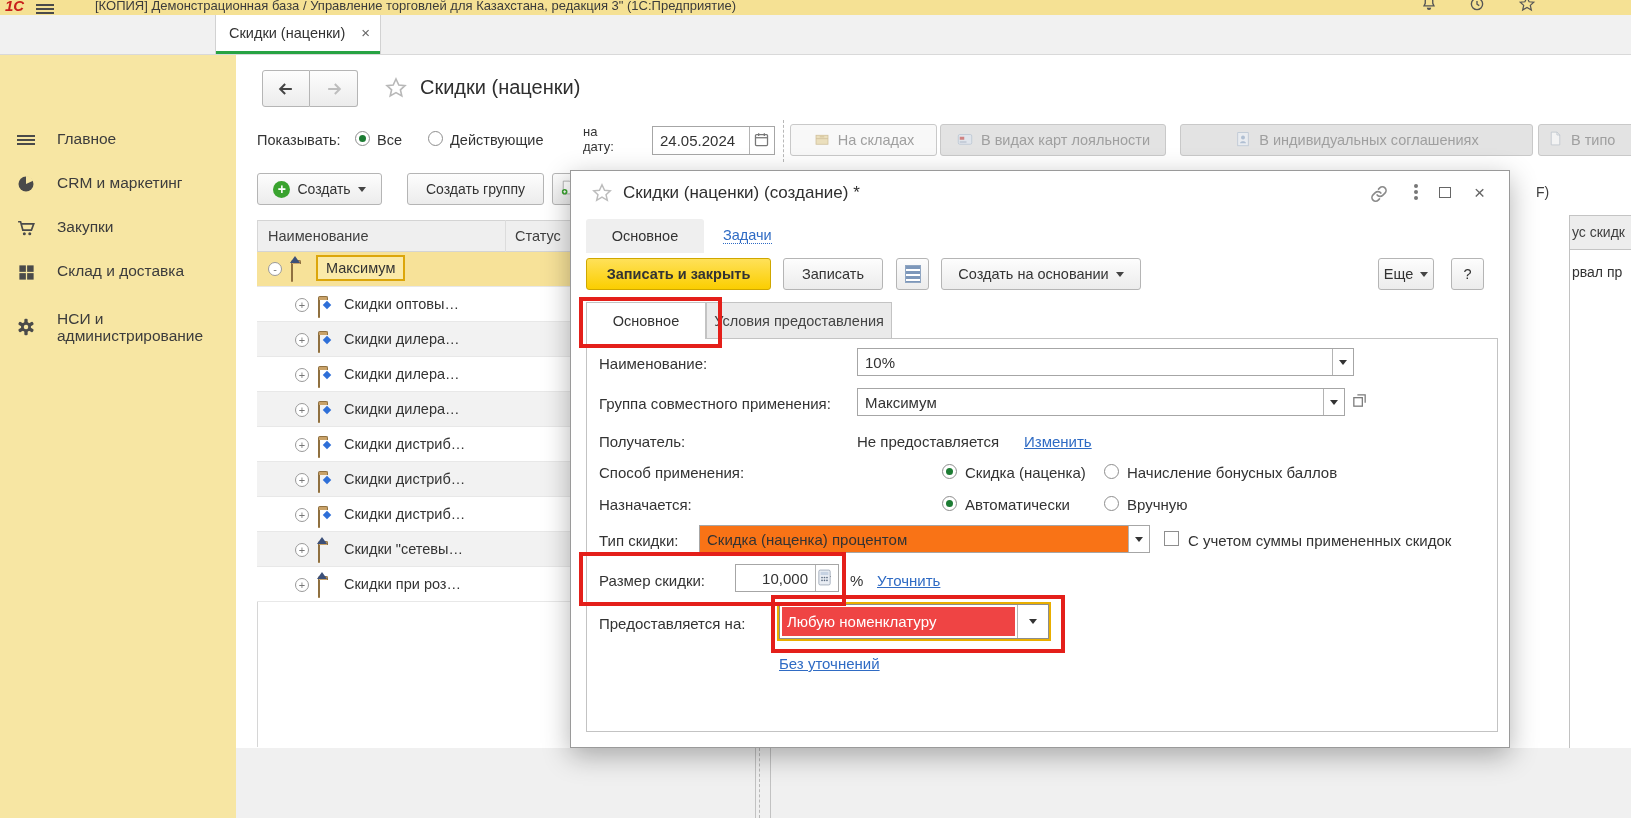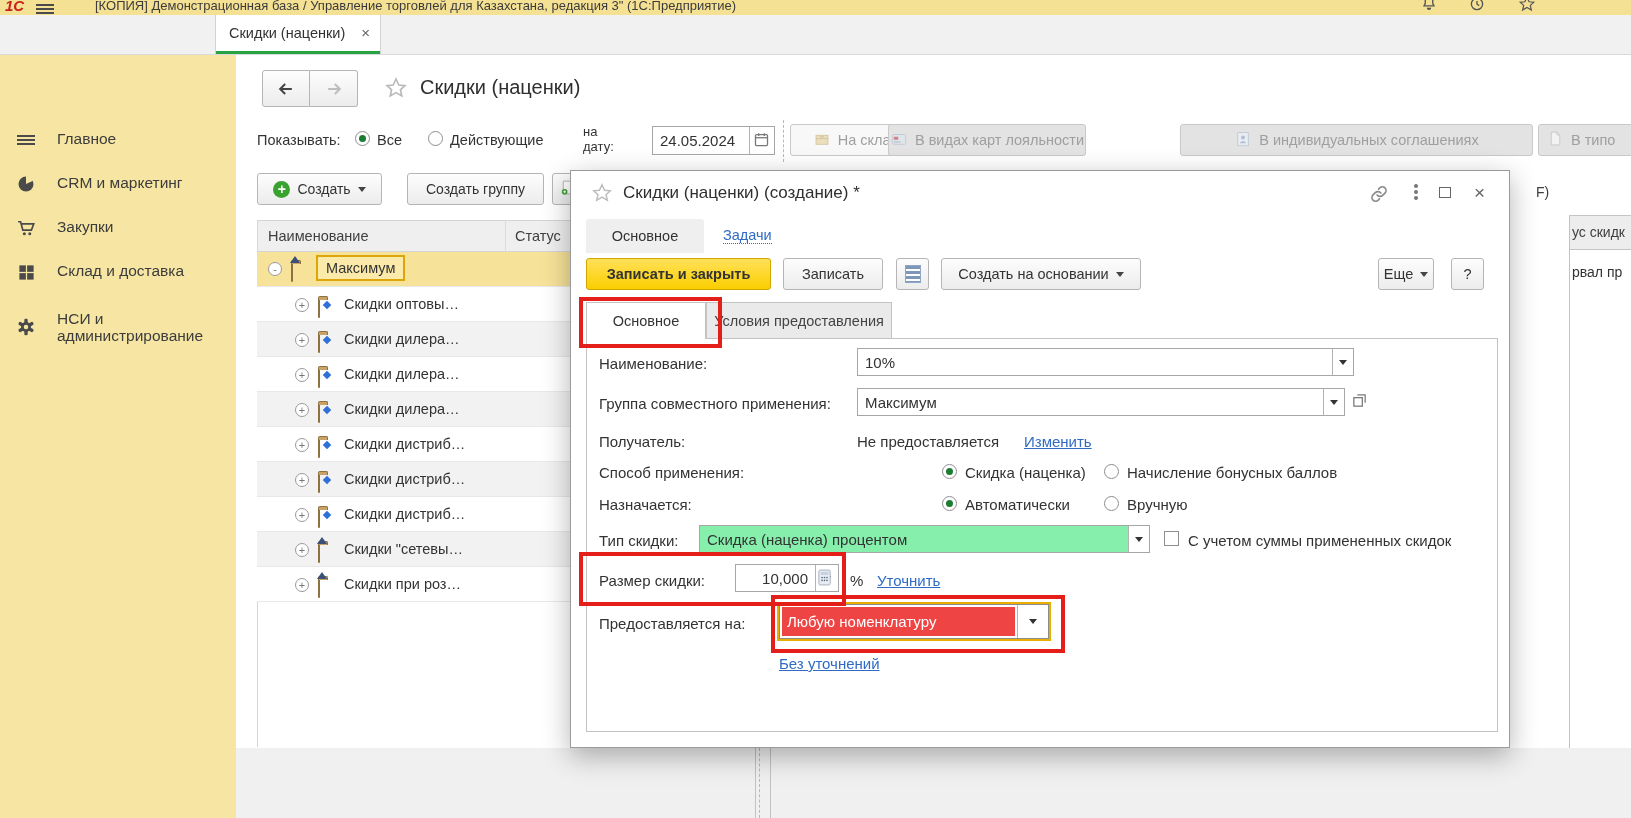--- a/index.html
+++ b/index.html
@@ -221,21 +221,21 @@
   <div class="r vline dash" style="left:783px;top:120px;height:42px"></div>
 
   <div class="btn disabled lite r" style="left:790px;top:124px;width:147px;height:32px;font-size:14.5px">
     <span class="muted-ic"><svg width="18" height="18" viewBox="0 0 24 24">
           <rect x="4" y="7" width="16" height="12" fill="#e3cf96" stroke="#b3985c"></rect>
           <path d="M4 11.5h16" stroke="#b3985c"></path>
           <rect x="9" y="7" width="6" height="3" fill="#c9b06f"></rect>
         </svg></span>
     <span>На складах</span>
   </div>
-  <div class="btn disabled r" style="left:888px;top:124px;width:198px;height:32px;font-size:14.5px">
+  <div class="btn disabled r" style="left:940px;top:124px;width:226px;height:32px;font-size:14.5px">
     <span class="muted-ic"><svg width="18" height="18" viewBox="0 0 24 24">
           <rect x="3" y="6" width="18" height="13" rx="2" fill="#dfe7f2" stroke="#9bafc6"></rect>
           <rect x="5" y="9" width="6" height="4" fill="#c24545"></rect>
           <path d="M5 16h9" stroke="#6c82a0"></path>
         </svg></span>
     <span>В видах карт лояльности</span>
   </div>
   <div class="btn disabled r" style="left:1180px;top:124px;width:353px;height:32px;font-size:14.5px">
     <span class="muted-ic"><svg width="18" height="18" viewBox="0 0 24 24">
           <rect x="5" y="3.5" width="14" height="17.5" fill="#eef3fa" stroke="#9bafc6"></rect>
@@ -421,21 +421,21 @@
       <span class="r lab" style="left:540px;top:125px">Начисление бонусных баллов</span>
 
       <span class="r lab" style="left:12px;top:157px">Назначается:</span>
       <span class="r radio sel" style="left:355px;top:157px"></span>
       <span class="r lab" style="left:378px;top:157px">Автоматически</span>
       <span class="r radio" style="left:517px;top:157px"></span>
       <span class="r lab" style="left:540px;top:157px">Вручную</span>
 
       <span class="r lab" style="left:12px;top:193px">Тип скидки:</span>
       <div class="r input" style="left:112px;top:186px;width:451px;height:28px">
-        <span class="val" style="background:#86efac">Скидка (наценка) процентом</span>
+        <span class="val" style="background:#f97316">Скидка (наценка) процентом</span>
         <span class="dd"></span>
       </div>
       <span class="r checkbox" style="left:577px;top:192px"></span>
       <span class="r lab" style="left:601px;top:193px">С учетом суммы примененных скидок</span>
 
       <span class="r lab" style="left:12px;top:233px">Размер скидки:</span>
       <div class="r input" style="left:148px;top:225px;width:104px;height:28px">
         <span class="val" style="justify-content:flex-end">10,000</span>
         <span class="dd" style="width:22px"></span>
       </div>

